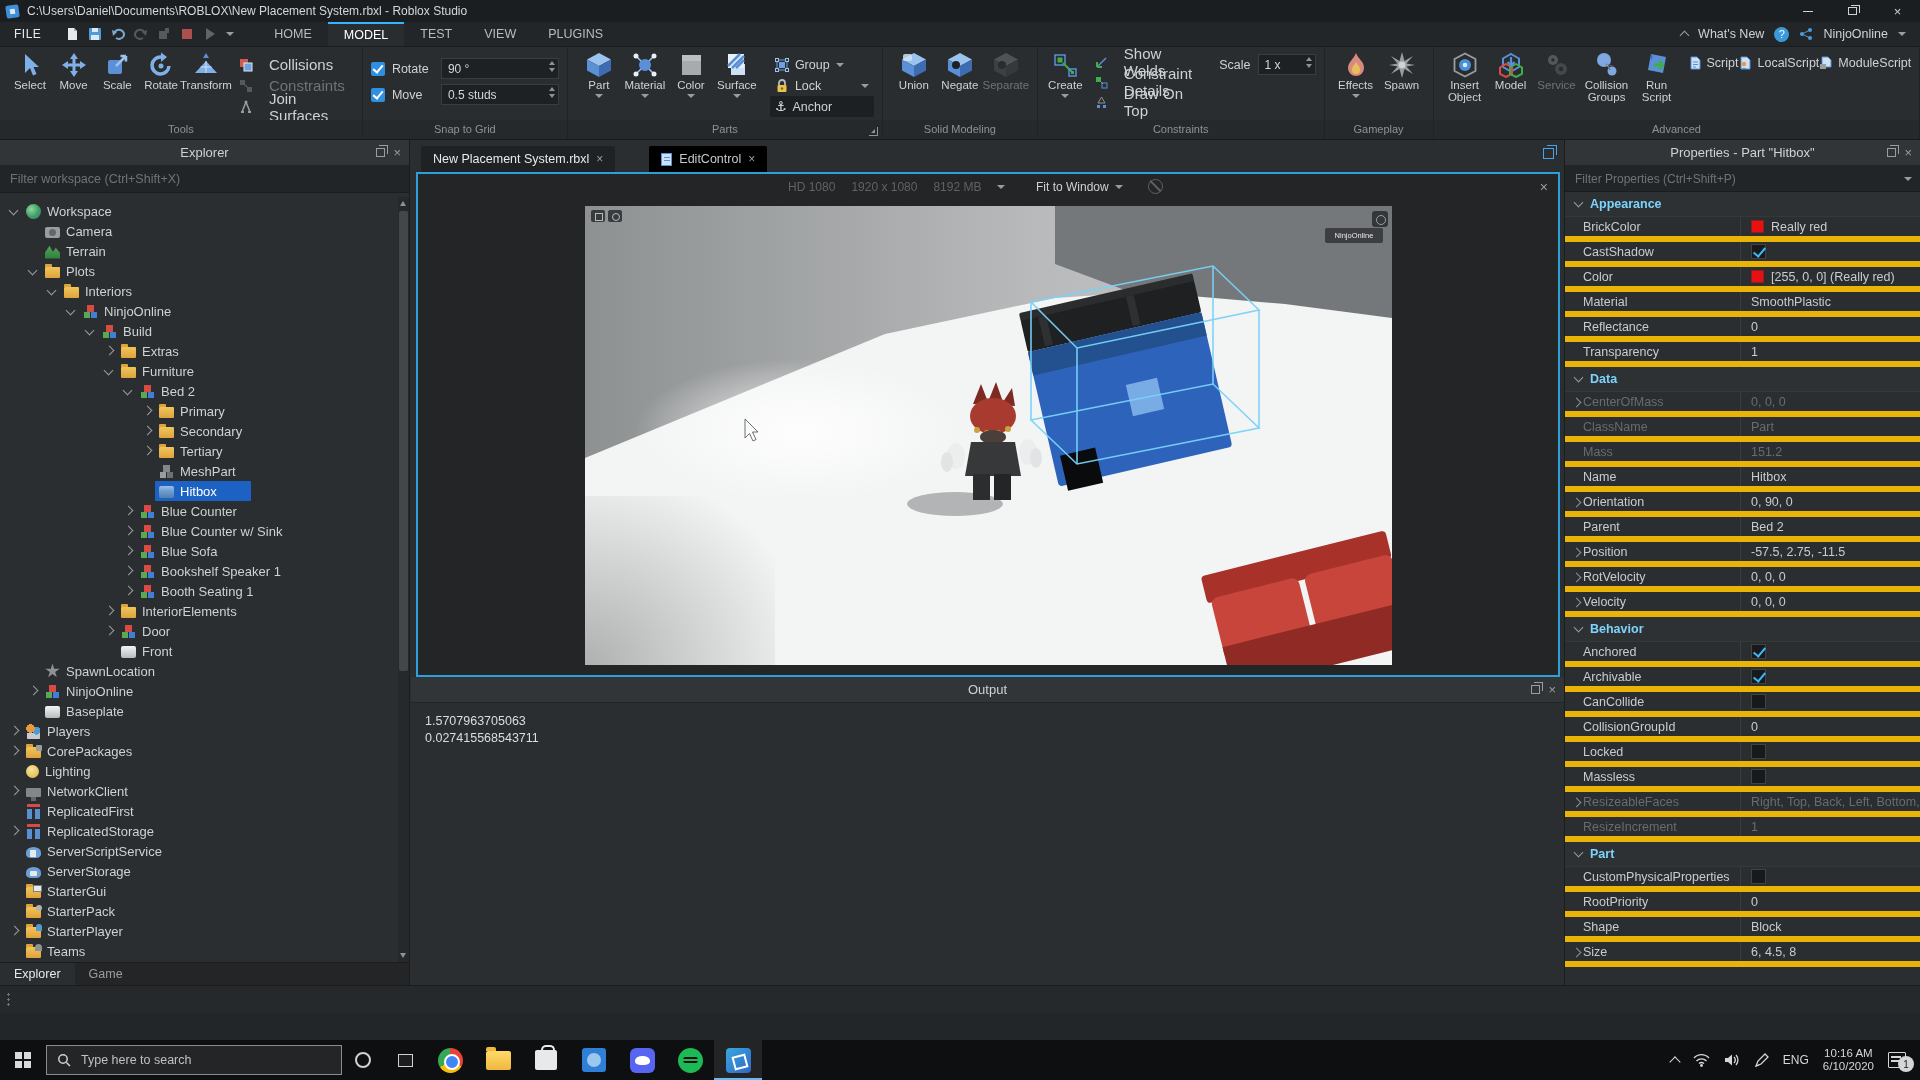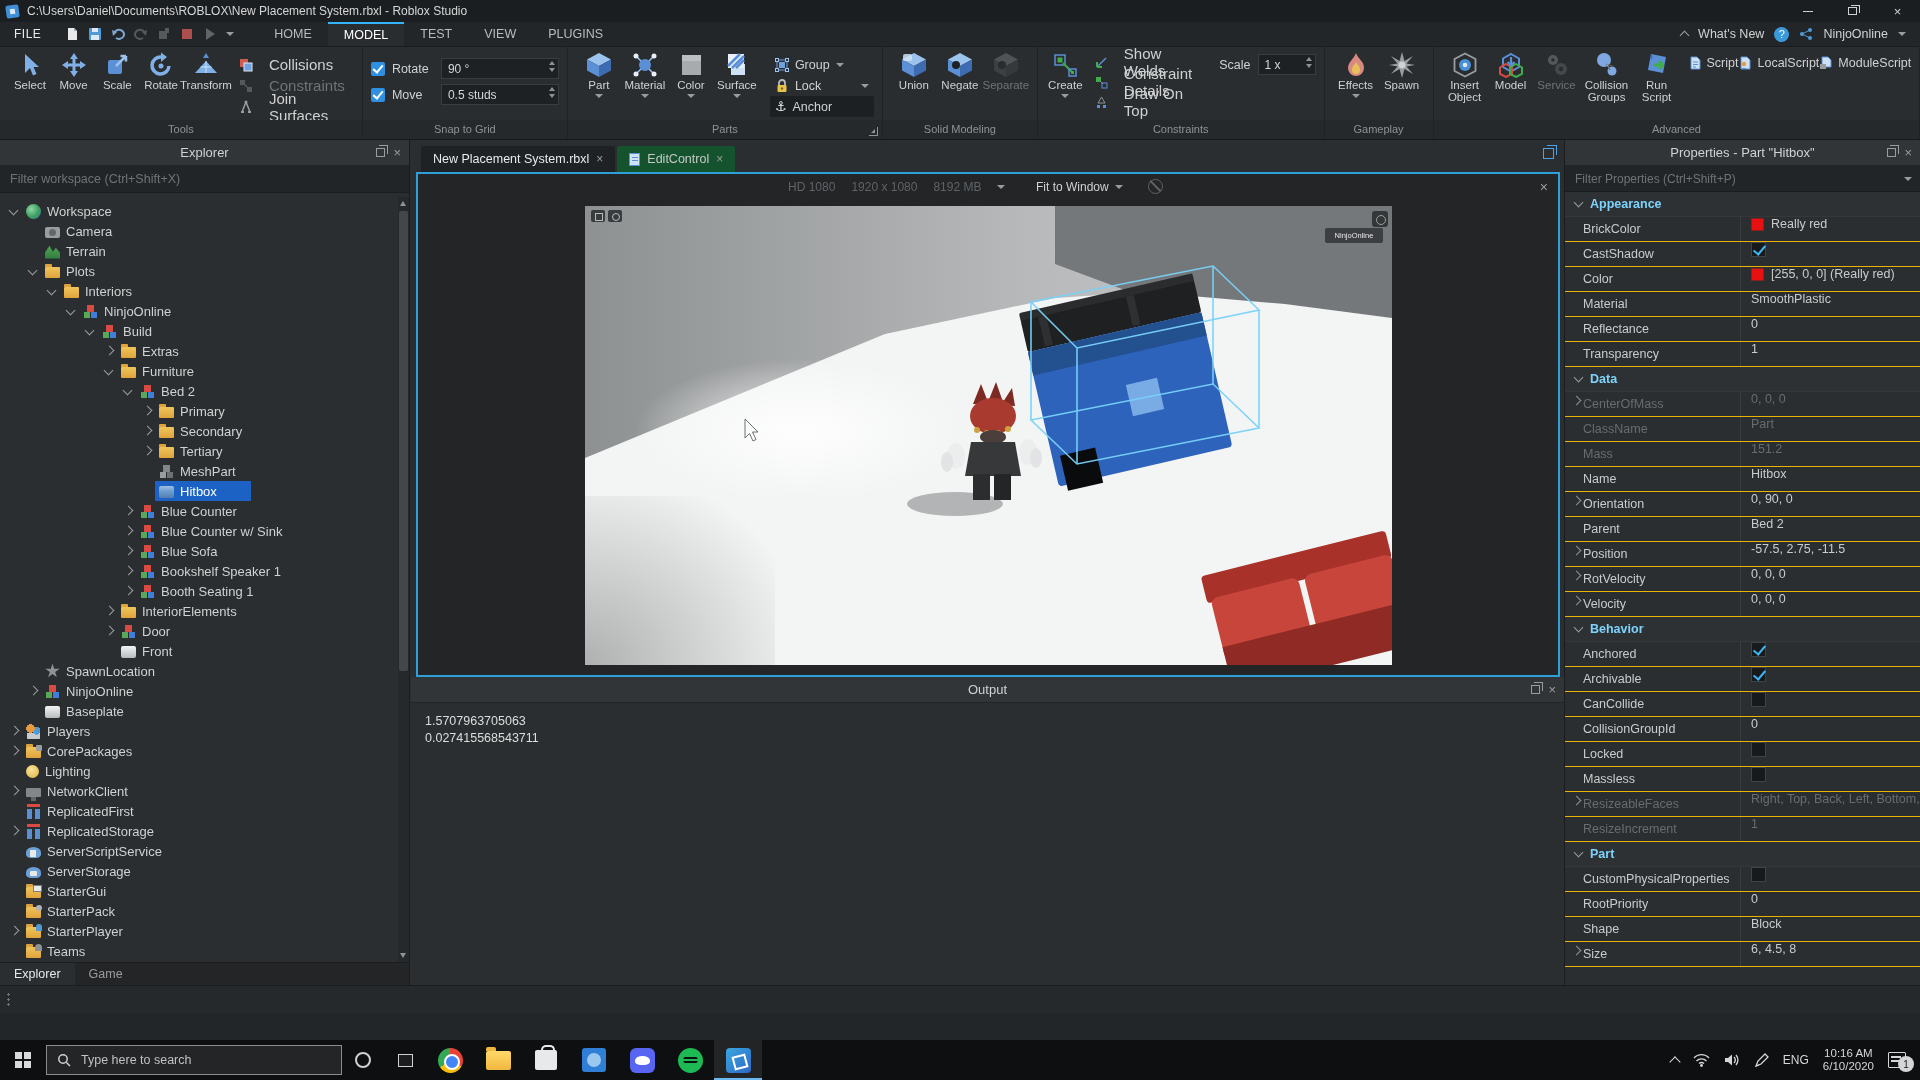--- a/index.html
+++ b/index.html
@@ -123,22 +123,22 @@
   .exp-scroll .thumb{position:absolute;left:1px;right:1px;top:14px;height:460px;background:#43474a;border-radius:2px;}
   .scr-arr{position:absolute;left:2px;width:0;height:0;border-left:3.5px solid transparent;border-right:3.5px solid transparent;}
   .scr-up{top:4px;border-bottom:5px solid #8f9294;}
   .scr-dn{bottom:4px;border-top:5px solid #8f9294;}
   .exp-tabs{position:absolute;left:0;bottom:0;width:100%;height:23px;background:#232527;display:flex;border-top:1px solid #1a1c1e;}
   .exp-tab{padding:0 14px;display:flex;align-items:center;font-size:12.5px;color:#9a9da0;background:#232527;}
   .exp-tab.active{background:#2b2e30;color:#e8e9ea;}
 
   
   .center{position:absolute;left:411px;top:0;width:1153px;height:845px;background:#2b2e30;}
-  .doctabs{height:32px;display:flex;align-items:flex-end;padding-left:10px;position:relative;}
-  .dtab{height:26px;display:flex;align-items:center;gap:7px;padding:0 12px;font-size:12.5px;color:#c6c9cb;background:#14532d;margin-right:2px;border-radius:2px 2px 0 0;}
+  .doctabs{height:32px;display:flex;align-items:flex-end;padding-left:10px;position:relative;gap:32px;}
+  .dtab{height:26px;display:flex;align-items:center;gap:7px;padding:0 12px;font-size:12.5px;color:#c6c9cb;background:#000000;margin-right:2px;border-radius:2px 2px 0 0;}
   .dtab.active{background:#1f2224;color:#e8e9ea;}
   .dtab .x-ic{font-size:12px;}
   .script-ic{width:11px;height:13px;background:#cfe2f5;border:1px solid #5b8fd6;position:relative;}
   .script-ic::after{content:"";position:absolute;left:2px;top:3px;width:6px;height:1px;background:#5b8fd6;box-shadow:0 3px 0 #5b8fd6;}
   .vp-float{position:absolute;right:10px;top:8px;width:11px;height:11px;border:1px solid #4aa3e8;}
   .vp-float::before{content:"";position:absolute;left:3px;top:-4px;width:9px;height:9px;border:1px solid #4aa3e8;border-left:none;border-bottom:none;}
   .vpbox{position:absolute;left:5px;top:32px;width:1144px;height:505px;border:2px solid #2f9fd9;background:#232527;}
   .vpinfo{height:26px;display:flex;align-items:center;background:#232527;font-size:12px;color:#5f6366;position:relative;}
   .vpmeta{position:absolute;left:370px;display:flex;gap:16px;align-items:center;}
   .vpfit{position:absolute;left:618px;color:#cfd1d2;display:flex;align-items:center;gap:6px;}
@@ -164,21 +164,21 @@
   
   .properties{position:absolute;left:1564px;top:0;width:356px;height:845px;background:#2b2e30;border-left:1px solid #1a1c1e;overflow:hidden;}
   .prop-filter{height:26px;background:#222527;border-bottom:1px solid #1a1c1e;display:flex;align-items:center;position:relative;}
   .prop-filter input{flex:1;height:100%;background:transparent;border:none;outline:none;color:#cfd1d2;font-size:12px;padding:0 10px;}
   .prop-filter input::placeholder{color:#6f7376;}
   .prop-filter .caret{margin-right:8px;}
   .prows{position:absolute;left:0;top:52px;right:0;bottom:0;}
   .psec{height:25px;display:flex;align-items:center;gap:8px;padding-left:10px;border-bottom:1px solid #353839;background:#2e3133;}
   .psec b{font-size:12.5px;color:#7dd3fc;}
   .pchev{width:7px;height:7px;border-right:1.5px solid #9a9da0;border-bottom:1.5px solid #9a9da0;transform:rotate(45deg);margin-top:-3px;}
-  .prow{height:25px;display:flex;align-items:flex-start;border-bottom:1px solid #eab308;}
+  .prow{height:25px;display:flex;align-items:center;border-bottom:6px solid #eab308;}
   .pexp{width:18px;padding-left:8px;flex:none;}
   .pexp.has::after{content:"";display:inline-block;width:6px;height:6px;border-right:1.5px solid #8f9294;border-bottom:1.5px solid #8f9294;transform:rotate(-45deg);}
   .pname{width:158px;flex:none;font-size:12.5px;color:#c9cccd;white-space:nowrap;overflow:hidden;border-right:1px solid #3a3d3f;height:100%;display:flex;align-items:center;}
   .pval{flex:1;padding-left:10px;font-size:12.5px;color:#c9cccd;display:flex;align-items:center;gap:7px;white-space:nowrap;overflow:hidden;}
   .prow.gray .pname,.prow.gray .pval{color:#686c6f;}
   .swatch{width:13px;height:13px;background:#e81111;border:1px solid #8a2020;flex:none;}
   .pcheck{width:15px;height:15px;background:#17191b;border:1px solid #3f4346;position:relative;flex:none;}
   .pcheck.on::after{content:"";position:absolute;left:4px;top:0px;width:5px;height:10px;border-right:2px solid #3fb6f6;border-bottom:2px solid #3fb6f6;transform:rotate(40deg);}
 
   

